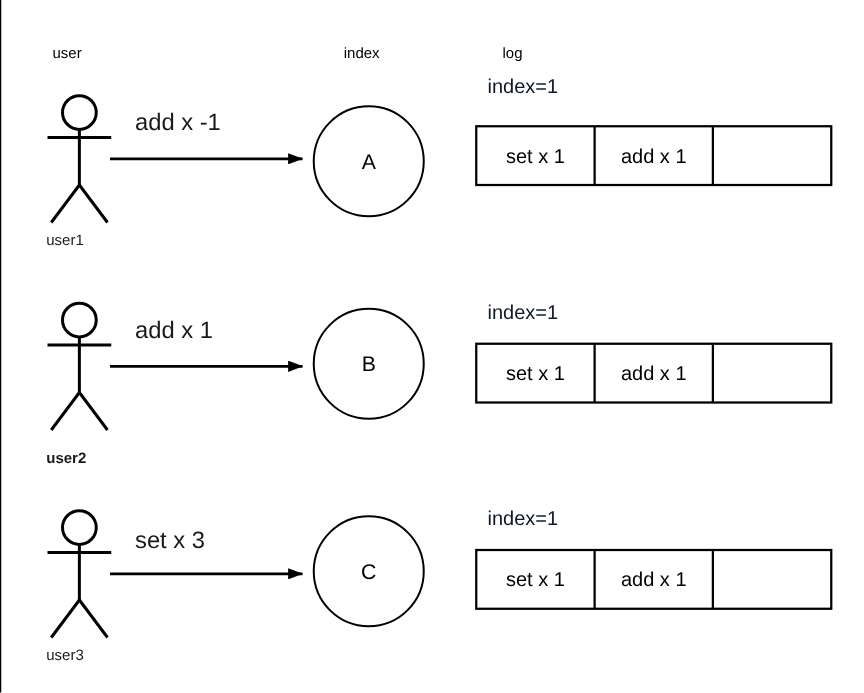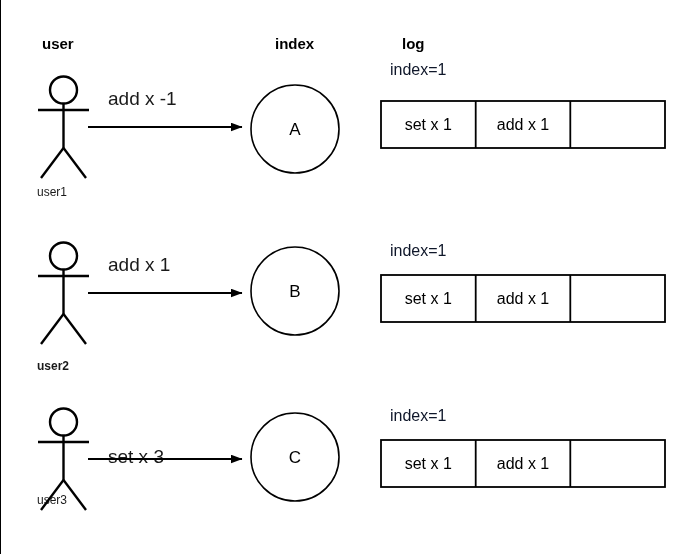--- a/index.html
+++ b/index.html
@@ -31,22 +31,22 @@
     width: 1px;
     height: 554px;
     background: #000000;
   }
   .lbl {
     position: absolute;
     white-space: nowrap;
     line-height: 1;
   }
   .col-head {
-    font-size: 15px;
-    font-weight: bold;
+    font-size: 12px;
+    font-weight: normal;
     color: #000000;
   }
   .actor-name {
     font-size: 12px;
     color: #1a1a1a;
   }
   .edge-label {
     font-size: 19px;
     color: #1a1a1a;
   }
@@ -78,22 +78,22 @@
 <div class="lbl col-head" style="left:402px; top:36px;">log</div>
 
 <div class="lbl actor-name" style="left:37px; top:186px;">user1</div>
 <div class="lbl edge-label" style="left:108px; top:89px;">add x -1</div>
 <div class="lbl index-label" style="left:390px; top:62px;">index=1</div>
 
 <div class="lbl actor-name" style="left:37px; top:360px;font-weight:bold;">user2</div>
 <div class="lbl edge-label" style="left:108px; top:255px;">add x 1</div>
 <div class="lbl index-label" style="left:390px; top:243px;">index=1</div>
 
-<div class="lbl actor-name" style="left:37px; top:494px;">user3</div>
-<div class="lbl edge-label" style="left:108px; top:423px;margin-top:24px;">set x 3</div>
+<div class="lbl actor-name" style="left:37px; top:518px;">user3</div>
+<div class="lbl edge-label" style="left:108px; top:423px;">set x 3</div>
 <div class="lbl index-label" style="left:390px; top:408px;">index=1</div>
 
 <svg id="canvas" viewBox="0 0 691 554" xmlns="http://www.w3.org/2000/svg">
   <defs>
     <marker id="arrowhead" markerWidth="12" markerHeight="9" refX="11.5" refY="4.5" orient="auto" markerUnits="userSpaceOnUse">
       <path d="M0,0 L12,4.5 L0,9 Z" fill="#000000"></path>
     </marker>
   </defs>
 
   <g>

